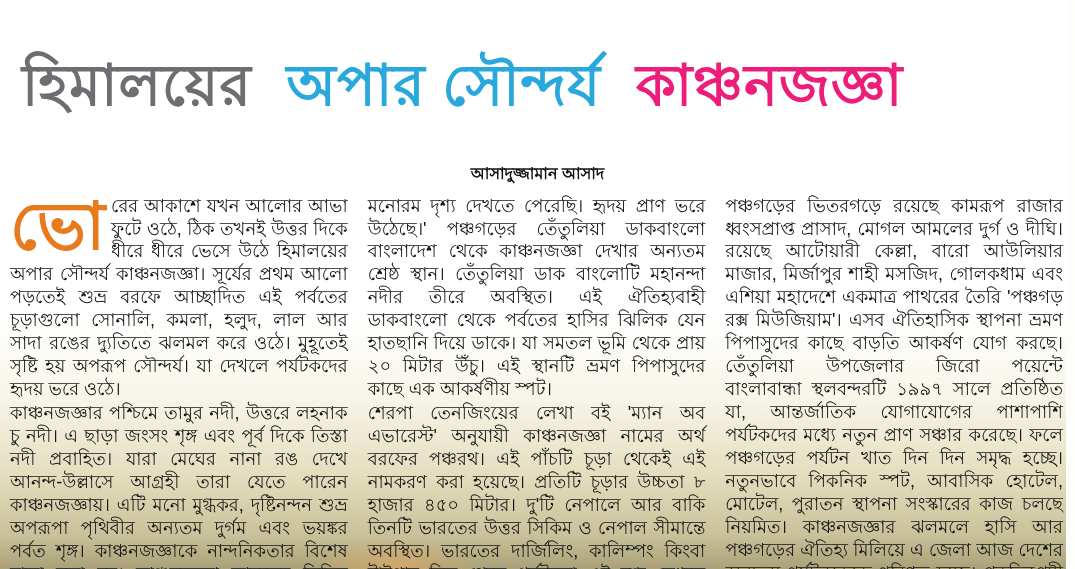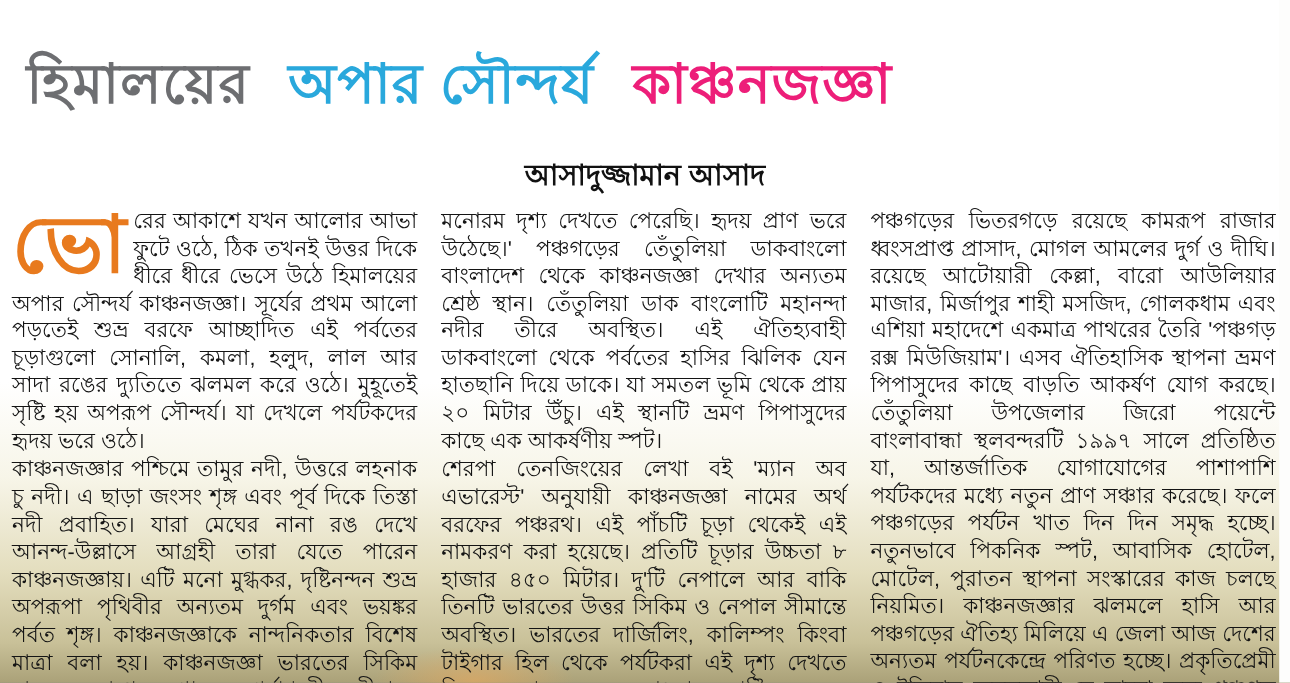--- a/index.html
+++ b/index.html
@@ -10,30 +10,30 @@
     margin:0 auto;
     overflow:hidden;
     background:
       radial-gradient(ellipse 120px 40px at 395px 567px, rgba(238,170,90,0.55), rgba(238,170,90,0) 70%),
       linear-gradient(180deg,#ffffff 0%,#ffffff 56%,#f7f5e8 70%,#e3ddbd 84%,#c9c199 94%,#aaa178 100%);
   }
   .right-edge{position:absolute;top:0;right:0;width:9px;height:100%;background:#fdfdfc;}
   .headline{
     position:relative;
     padding:6px 10px 0 22px;
-    font-size:46px;
+    font-size:57px;
     font-weight:bold;
     line-height:1.45;
     white-space:nowrap;
     letter-spacing:1px;
   }
   .headline .h-part{display:inline-block;margin-right:18px;}
   .byline{
     text-align:center;
-    font-size:24px;
+    font-size:16px;
     font-weight:600;
     color:#111;
     margin-top:2px;
     line-height:1.1;
   }
   .body-wrap{
     display:flex;
     gap:20px;
     padding:12px 12px 0 10px;
     color:#141414;

